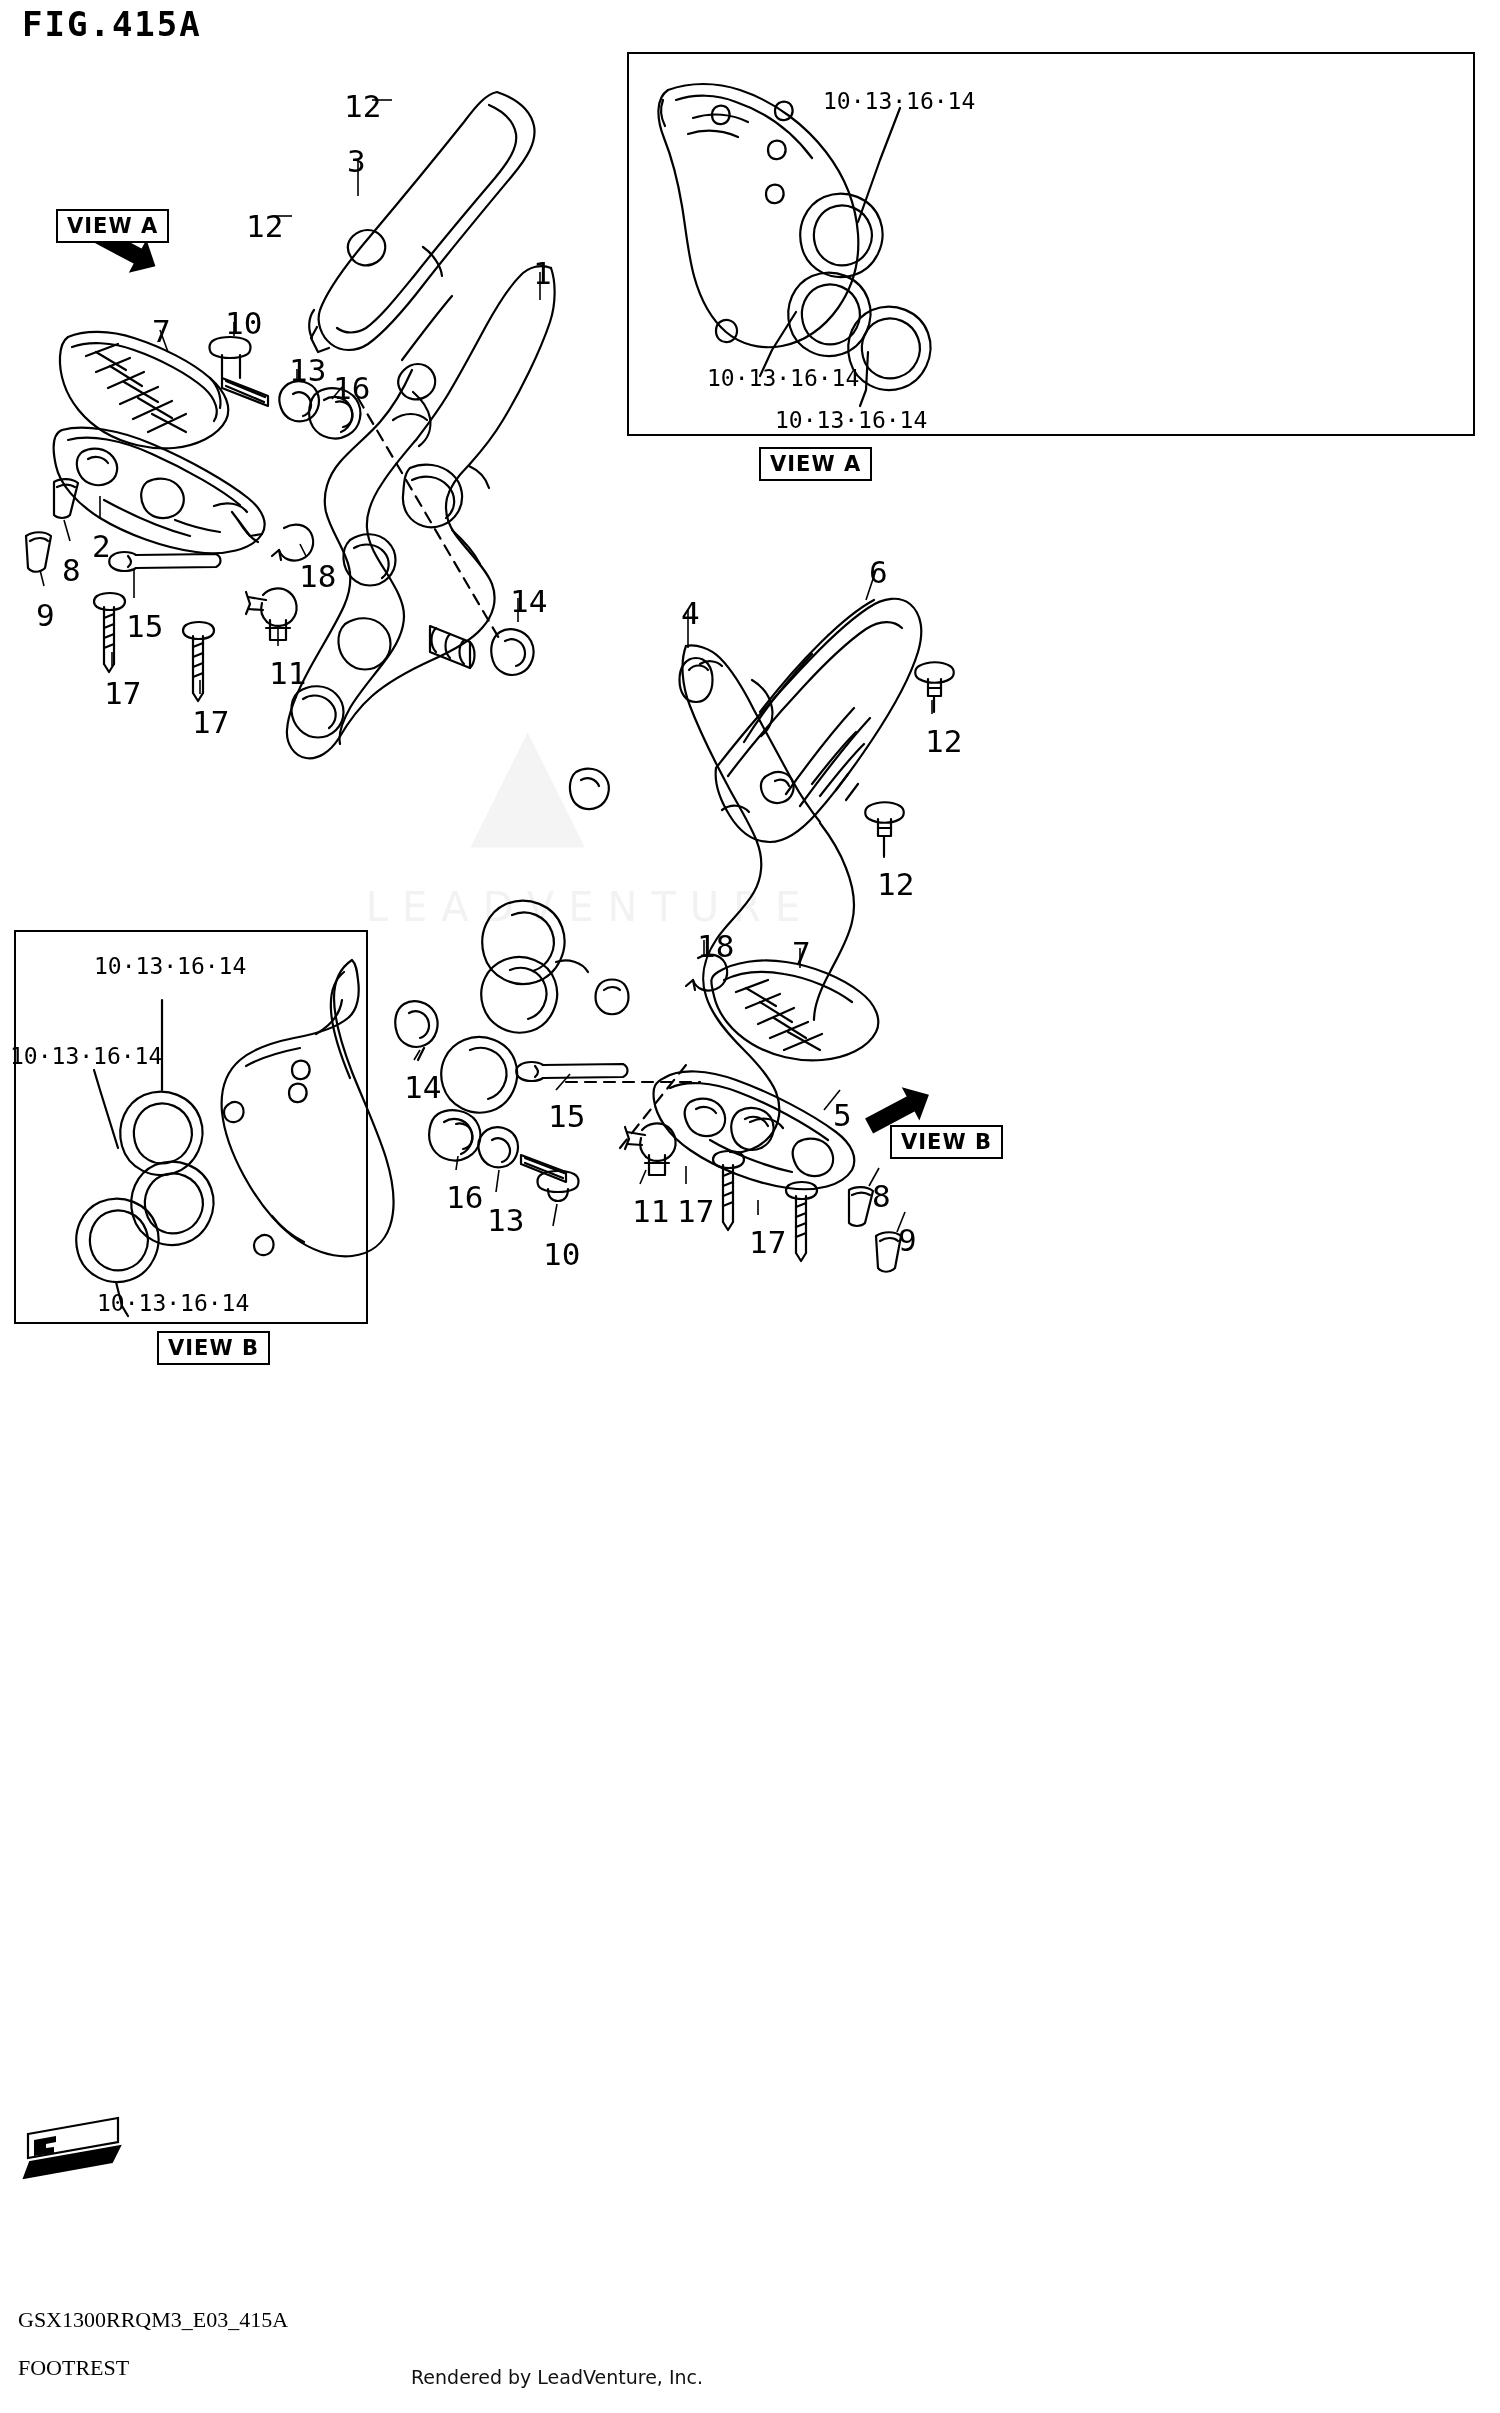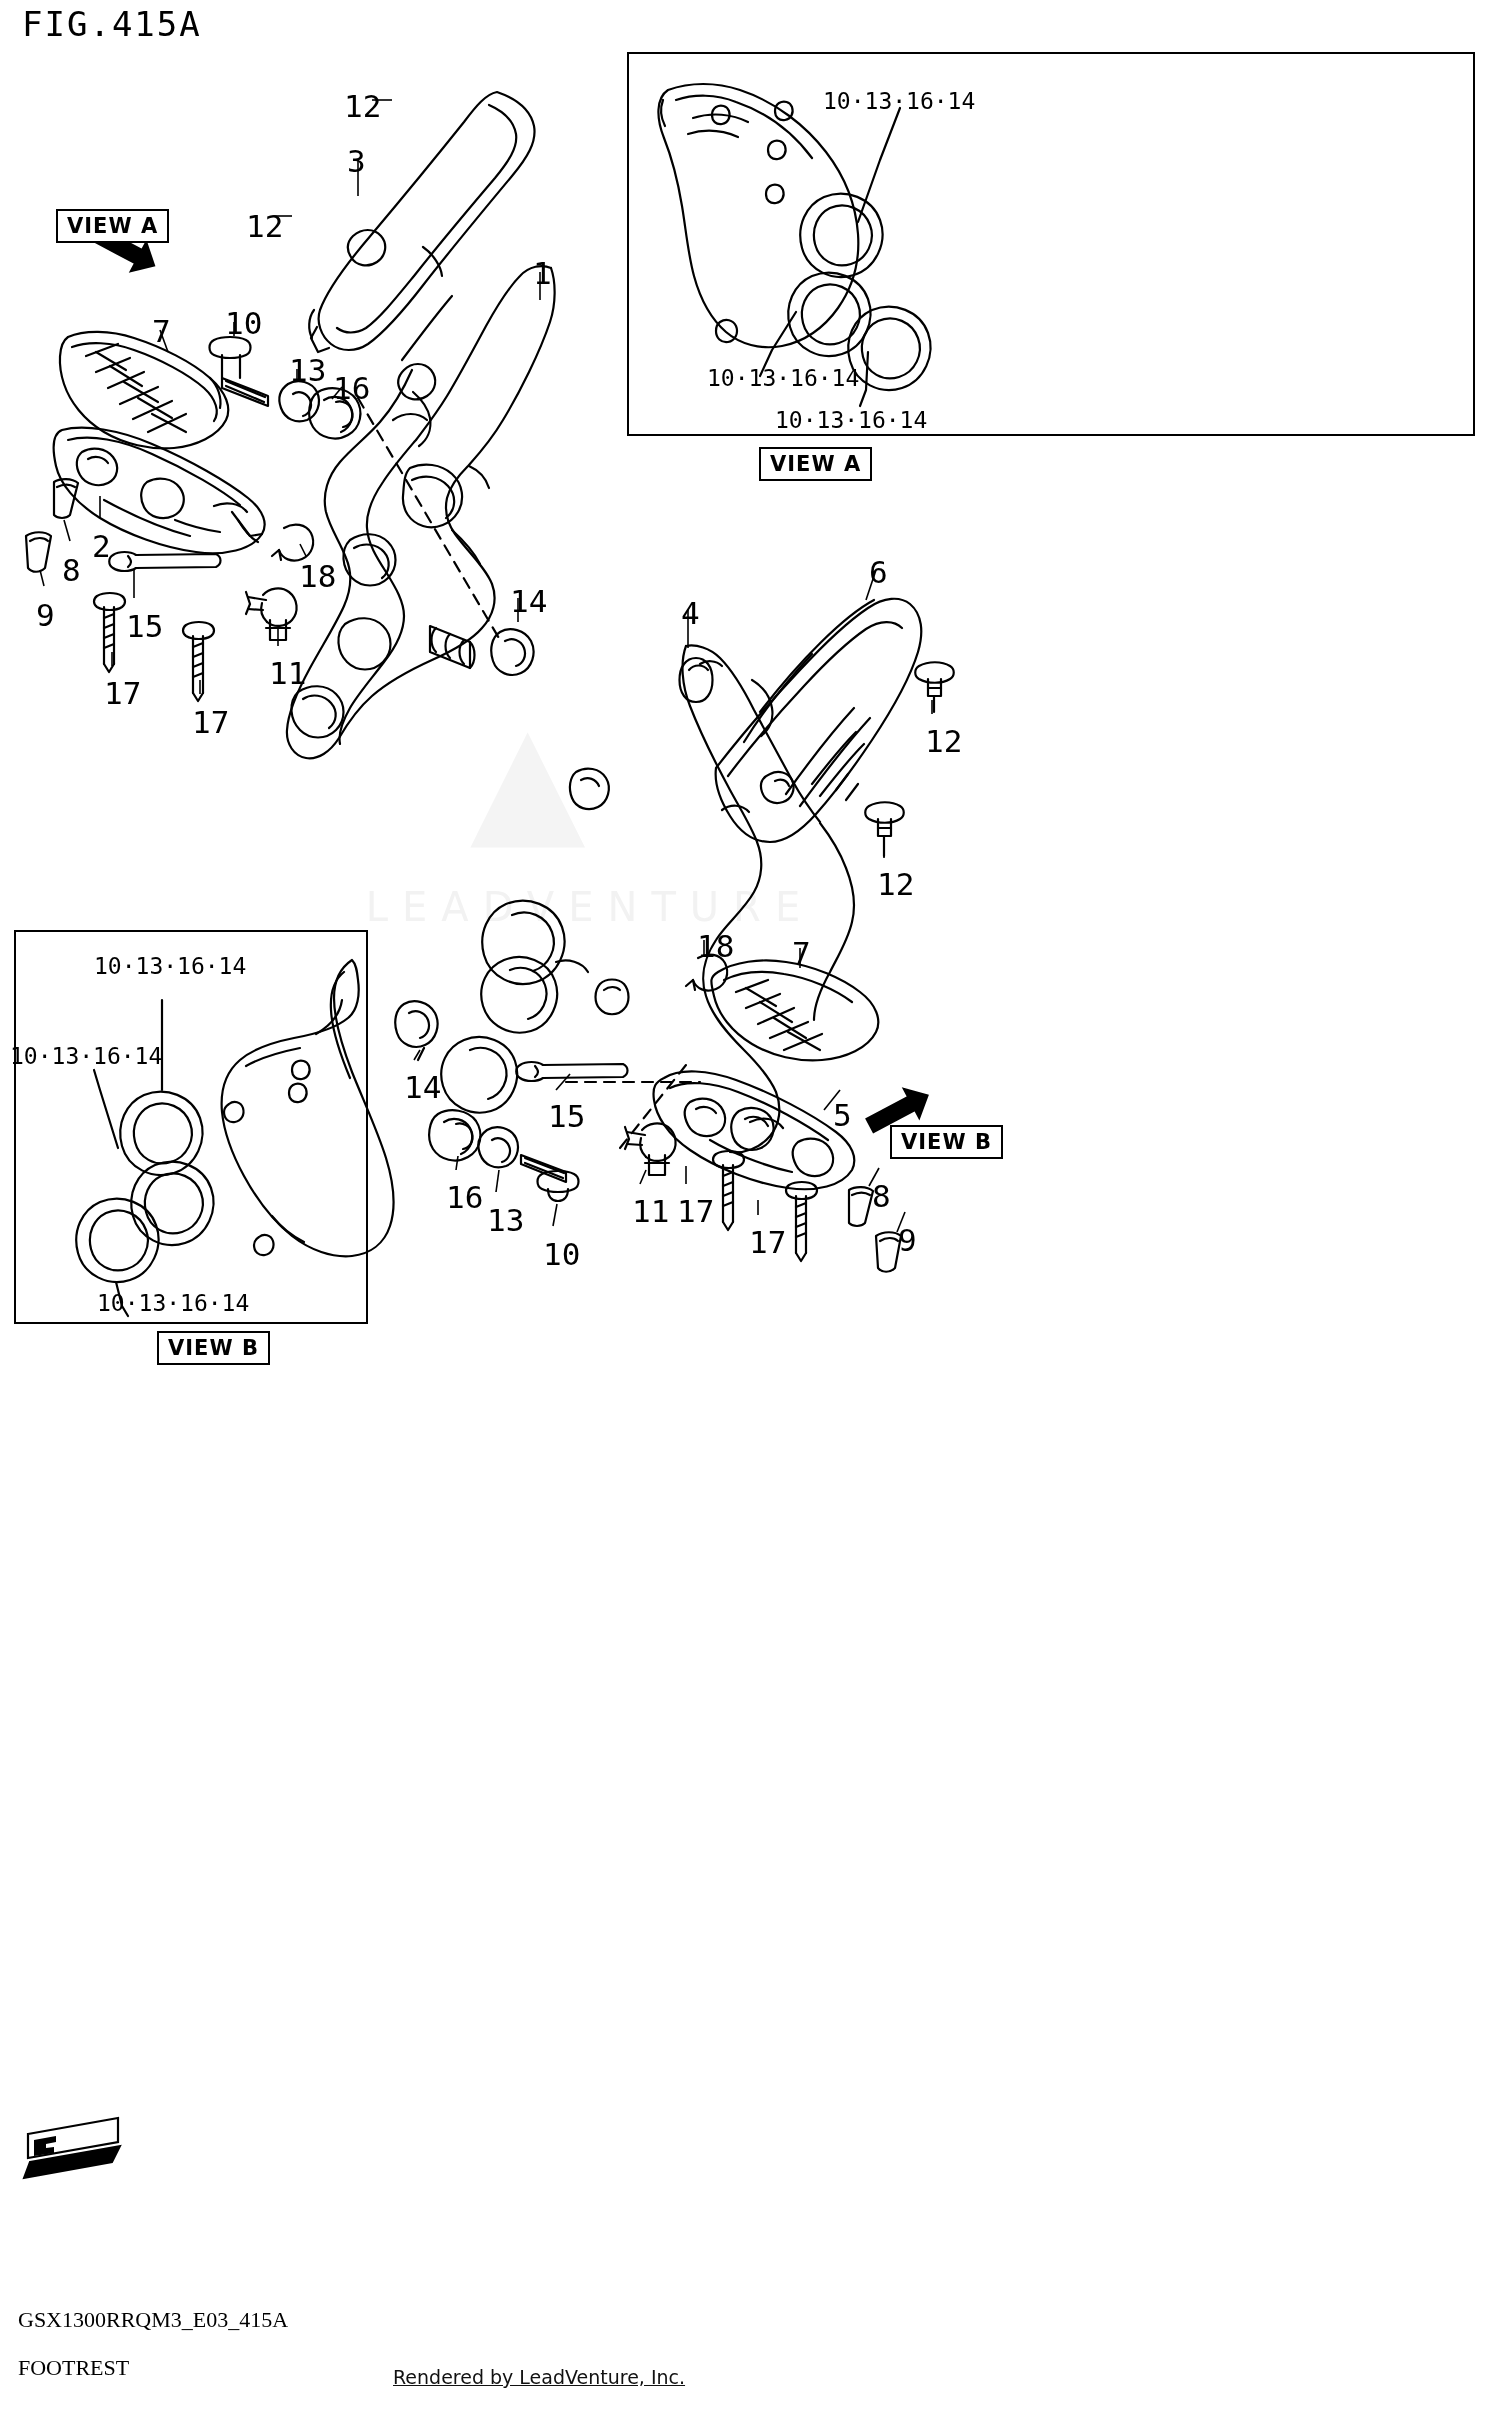--- a/index.html
+++ b/index.html
@@ -6,21 +6,21 @@
   body{
     width:1500px;height:2413px;
     background:#ffffff;
     font-family:"DejaVu Sans Mono", monospace;
     color:#000;
     position:relative;
     overflow:hidden;
   }
   .fig-title{
     position:absolute;left:22px;top:4px;
-    font-size:34px;letter-spacing:2px;font-weight:400;
+    font-size:34px;letter-spacing:2px;font-weight:700;
     font-family:"DejaVu Sans Mono", monospace;
   }
   .callout{
     position:absolute;
     font-size:23px;
     font-family:"DejaVu Sans Mono", monospace;
     white-space:nowrap;
   }
   .callout.big{font-size:31px;}
   .viewbox{
@@ -493,13 +493,13 @@
     <div class="callout big" style="left: 543px; top: 1236px;">10</div>
     <div class="callout big" style="left: 632px; top: 1193px;">11</div>
     <div class="callout big" style="left: 677px; top: 1193px;">17</div>
     <div class="callout big" style="left: 749px; top: 1224px;">17</div>
     <div class="callout big" style="left: 872px; top: 1178px;">8</div>
     <div class="callout big" style="left: 898px; top: 1222px;">9</div>
   </div>
 
 <div class="footer-left" style="top:2307px;">GSX1300RRQM3_E03_415A</div>
 <div class="footer-left" style="top:2355px;">FOOTREST</div>
-<div class="footer-center" style="left:393px;top:2366px;text-decoration:underline;">Rendered by LeadVenture, Inc.</div>
+<div class="footer-center" style="left:411px;top:2366px;">Rendered by LeadVenture, Inc.</div>
 
 </body></html>

